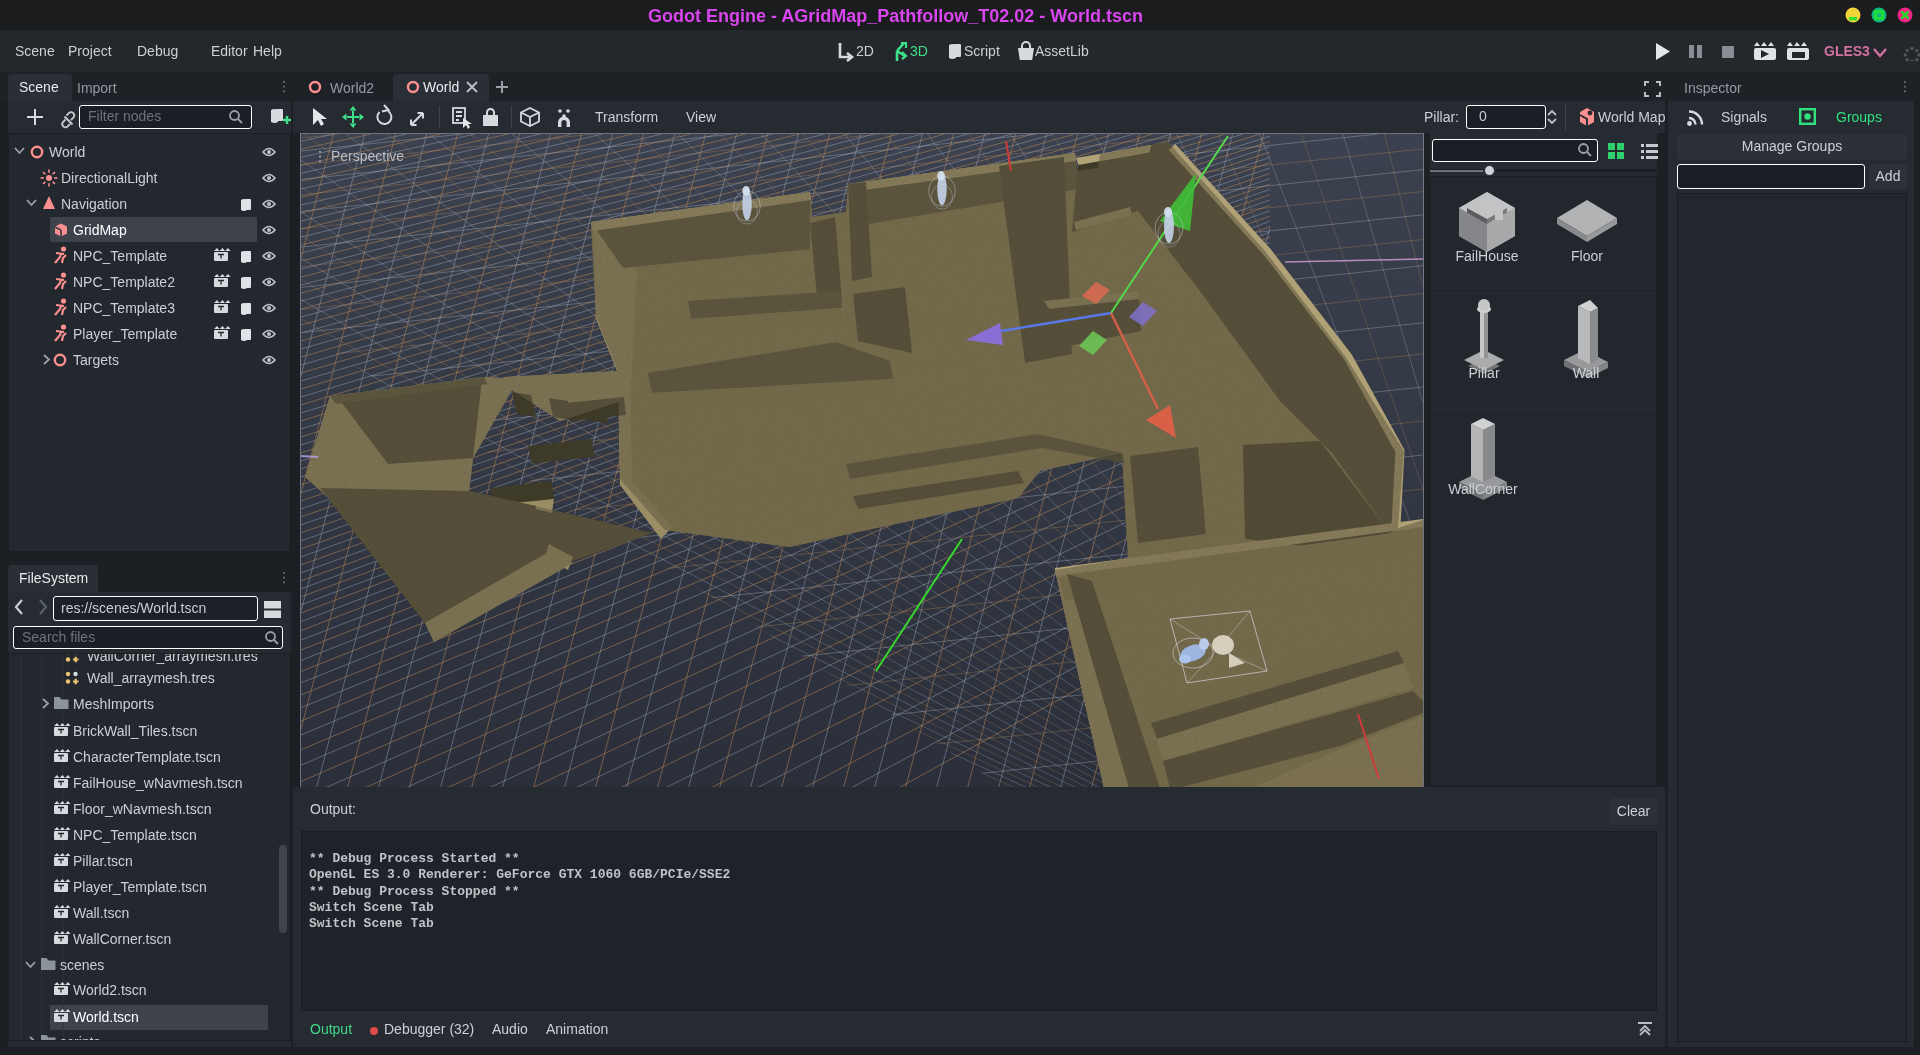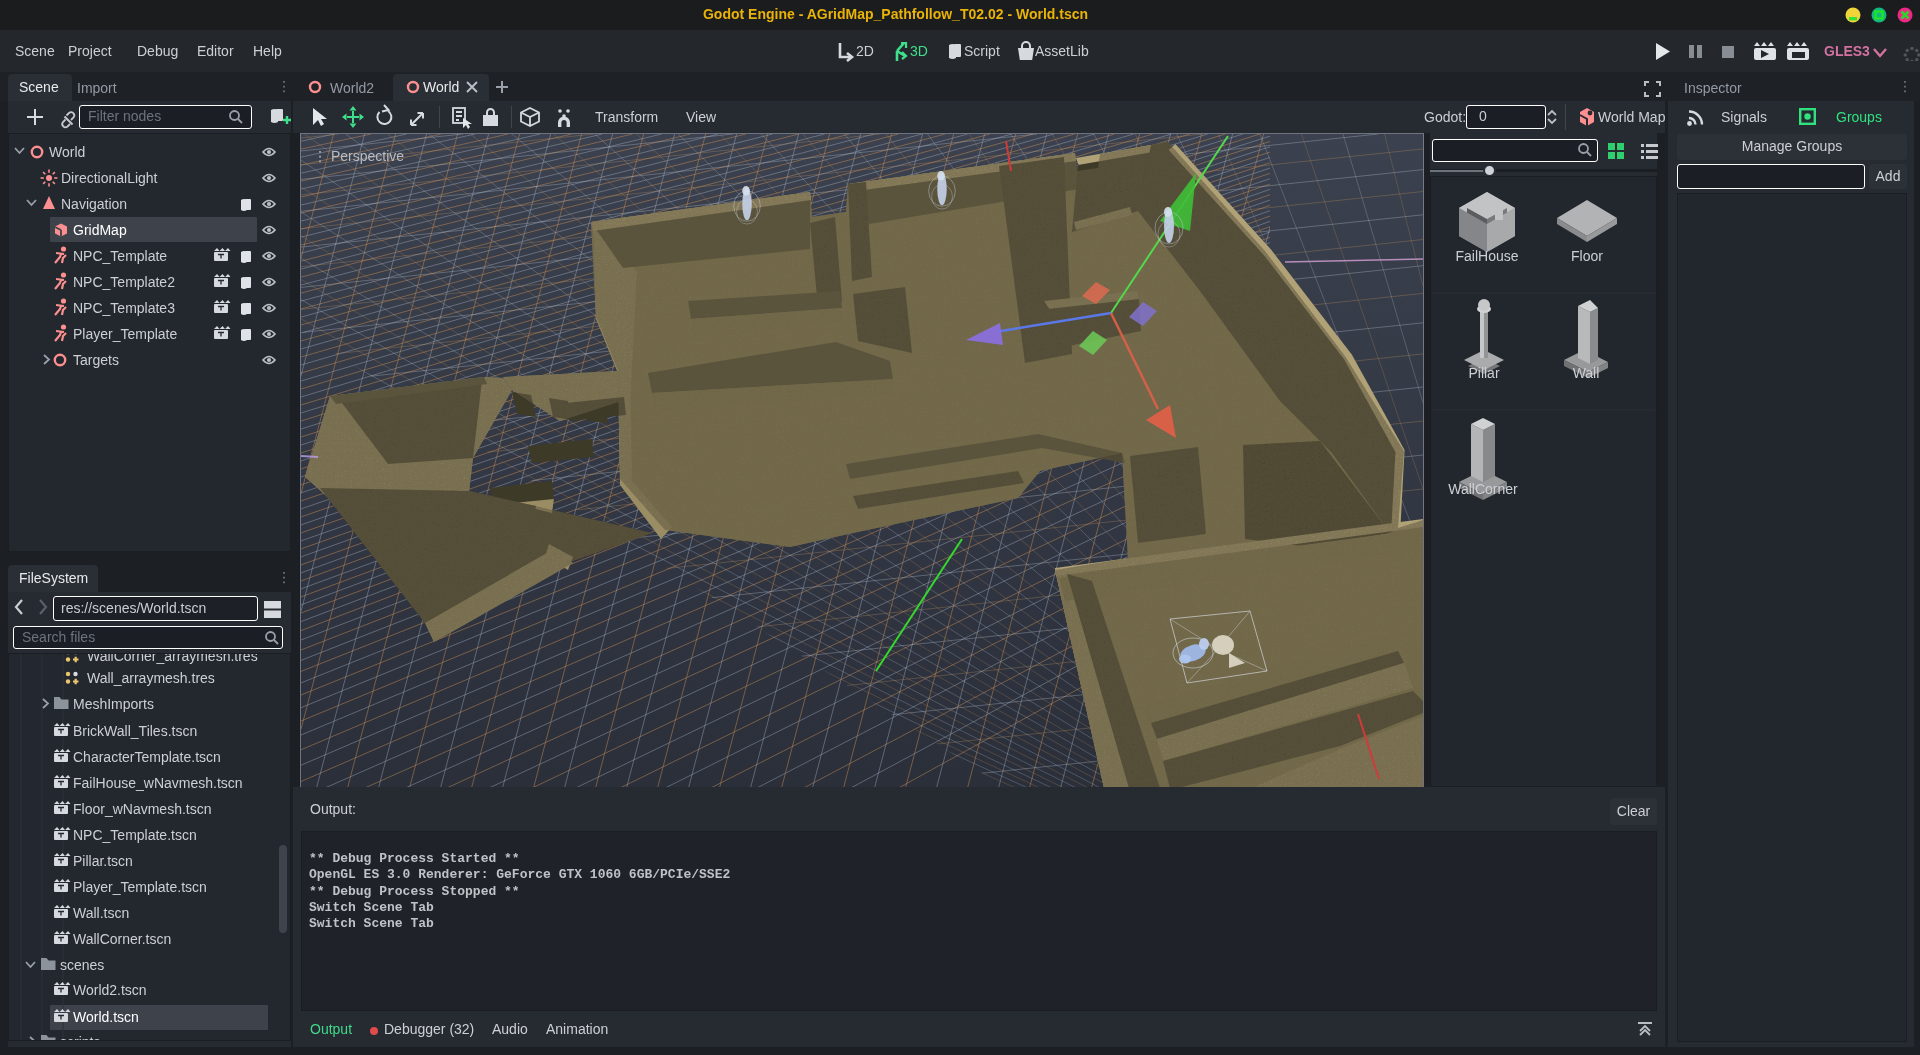--- a/index.html
+++ b/index.html
@@ -1,18 +1,18 @@
 <!DOCTYPE html>
 <html><head><meta charset="utf-8">
 <style>
 *{margin:0;padding:0;box-sizing:border-box;}
 html,body{width:1920px;height:1055px;overflow:hidden;background:#1c1f24;font-family:"Liberation Sans",sans-serif;}
 .abs{position:absolute;}
 #titlebar{position:absolute;left:0;top:0;width:1920px;height:30px;background:#1b1c1e;}
-#titletext{position:absolute;top:6px;width:1791px;text-align:center;color:#eab308;font-size:14px;font-weight:bold;}
+#titletext{position:absolute;top:6px;width:1791px;text-align:center;color:#d946ef;font-size:18px;font-weight:bold;}
 #menubar{position:absolute;left:0;top:30px;width:1920px;height:42px;background:#24272c;}
 .menuitem{position:absolute;top:13px;color:#ccd0d4;font-size:14px;}
 .ctxt{color:#ccd0d4;font-size:14px;position:absolute;}
 #tabrow{position:absolute;left:0;top:72px;width:1920px;height:29px;background:#1e2126;}
 .tab-active{position:absolute;top:74px;height:27px;background:#2a2e35;border-radius:4px 4px 0 0;color:#e8eaec;font-size:14px;}
 .tab-inactive{position:absolute;top:80px;color:#939aa3;font-size:14px;}
 .panel{position:absolute;background:#262a31;}
 .inset{position:absolute;background:#21252b;border:1px solid #1a1d22;}
 .input{position:absolute;background:#1b1f25;border:1px solid #ffffff;border-radius:3px;color:#6d737b;font-size:14px;}
 .mono{font-family:"Liberation Mono",monospace;font-weight:bold;}
@@ -27,21 +27,21 @@
     <rect x="5" y="10" width="8" height="3.4" fill="#35e335"></rect>
  <circle cx="35" cy="8" r="7.5" fill="#12b87e"></circle>
     <rect x="31.5" y="4.5" width="7" height="7" fill="none" stroke="#21e621" stroke-width="2.2"></rect>
  <circle cx="61" cy="8" r="7.5" fill="#ef2686"></circle>
     <path d="M57.5 4.5 L64.5 11.5 M64.5 4.5 L57.5 11.5" stroke="#2bd62b" stroke-width="2.6"></path>
 </svg>
 <div id="menubar">
  <div class="menuitem" style="left:15px">Scene</div>
  <div class="menuitem" style="left:68px">Project</div>
  <div class="menuitem" style="left:137px">Debug</div>
- <div class="menuitem" style="left:197px">Editor</div>
+ <div class="menuitem" style="left:211px">Editor</div>
  <div class="menuitem" style="left:253px">Help</div>
  <div class="menuitem" style="left:856px">2D</div>
  <div class="menuitem" style="left:910px;color:#3fe08b">3D</div>
  <div class="menuitem" style="left:964px">Script</div>
  <div class="menuitem" style="left:1035px">AssetLib</div>
  <div class="menuitem" style="left:1824px;color:#d3719f;font-weight:bold">GLES3</div>
 </div>
 <svg class="abs" style="left:835px;top:37px" width="290" height="28">
  <g stroke="#d6d9dd" stroke-width="2.6" fill="none">
   <path d="M5 6 V20 H16"></path>
@@ -410,21 +410,21 @@
  </g>
  <g fill="#d6d9dd">
   <circle cx="267" cy="10" r="1.8"></circle>
       <circle cx="275" cy="10" r="1.8"></circle>
       <circle cx="271" cy="15" r="1.8"></circle>
   <path d="M265 26 v-4.5 a6 6 0 0 1 12 0 v4.5 h-3.4 v-4.5 a2.6 2.6 0 0 0 -5.2 0 v4.5 Z"></path>
  </g>
 </svg>
 <div class="ctxt" style="left:595px;top:109px">Transform</div>
 <div class="ctxt" style="left:686px;top:109px">View</div>
-<div class="ctxt" style="left:1424px;top:109px">Godot:</div>
+<div class="ctxt" style="left:1424px;top:109px">Pillar:</div>
 <div class="input" style="left:1466px;top:105px;width:80px;height:24px;padding:2px 0 0 12px;color:#c9cdd1;">0</div>
 <svg class="abs" style="left:1545px;top:108px" width="14" height="18">
     <path d="M3 7 L7 3 L11 7 M3 11 L7 15 L11 11" stroke="#b9bec5" stroke-width="1.8" fill="none"></path>
   </svg>
 <div class="abs" style="left:1565px;top:104px;width:1px;height:26px;background:#40444b;"></div>
 <svg class="abs" style="left:1578px;top:107px" width="18" height="20">
  <path d="M9 1 L16 5 V15 L9 19 L2 15 V5 Z" fill="#fc8f8f"></path>
  <path d="M9 19 V12 L2 8" stroke="#262a31" stroke-width="2" fill="none"></path>
  <circle cx="12" cy="6" r="2.4" fill="#262a31"></circle>
 </svg>

